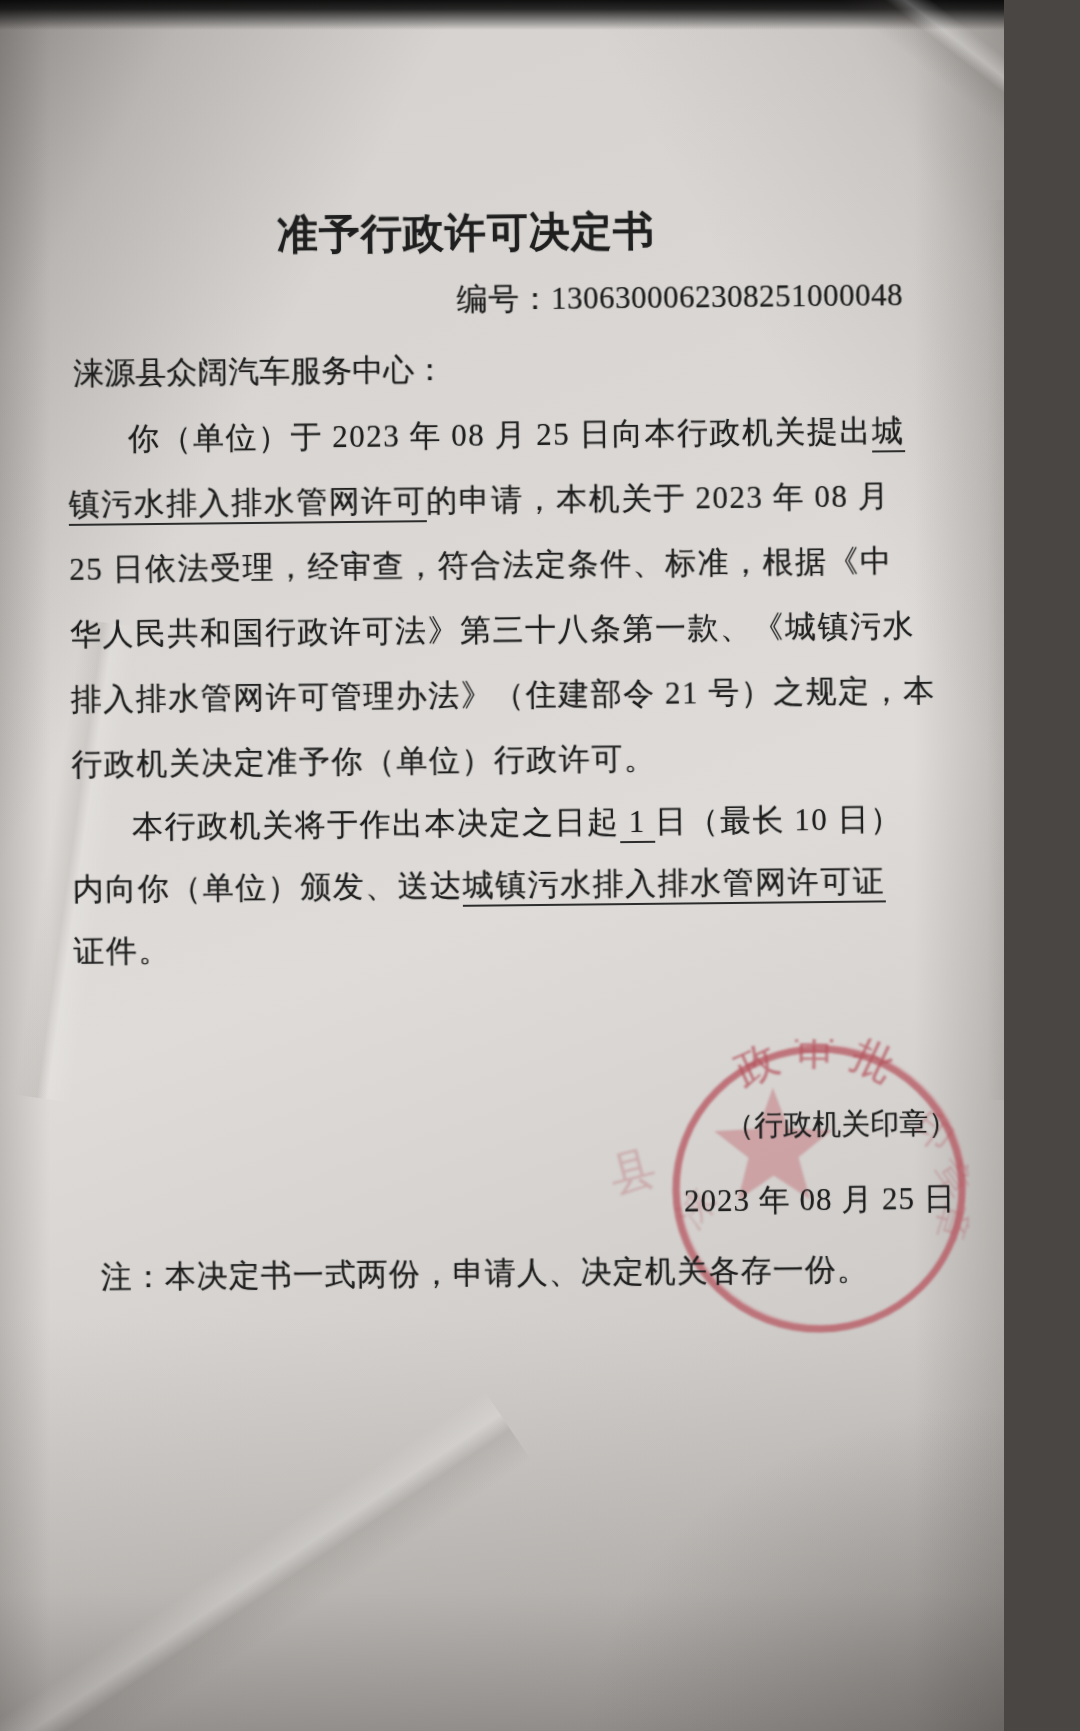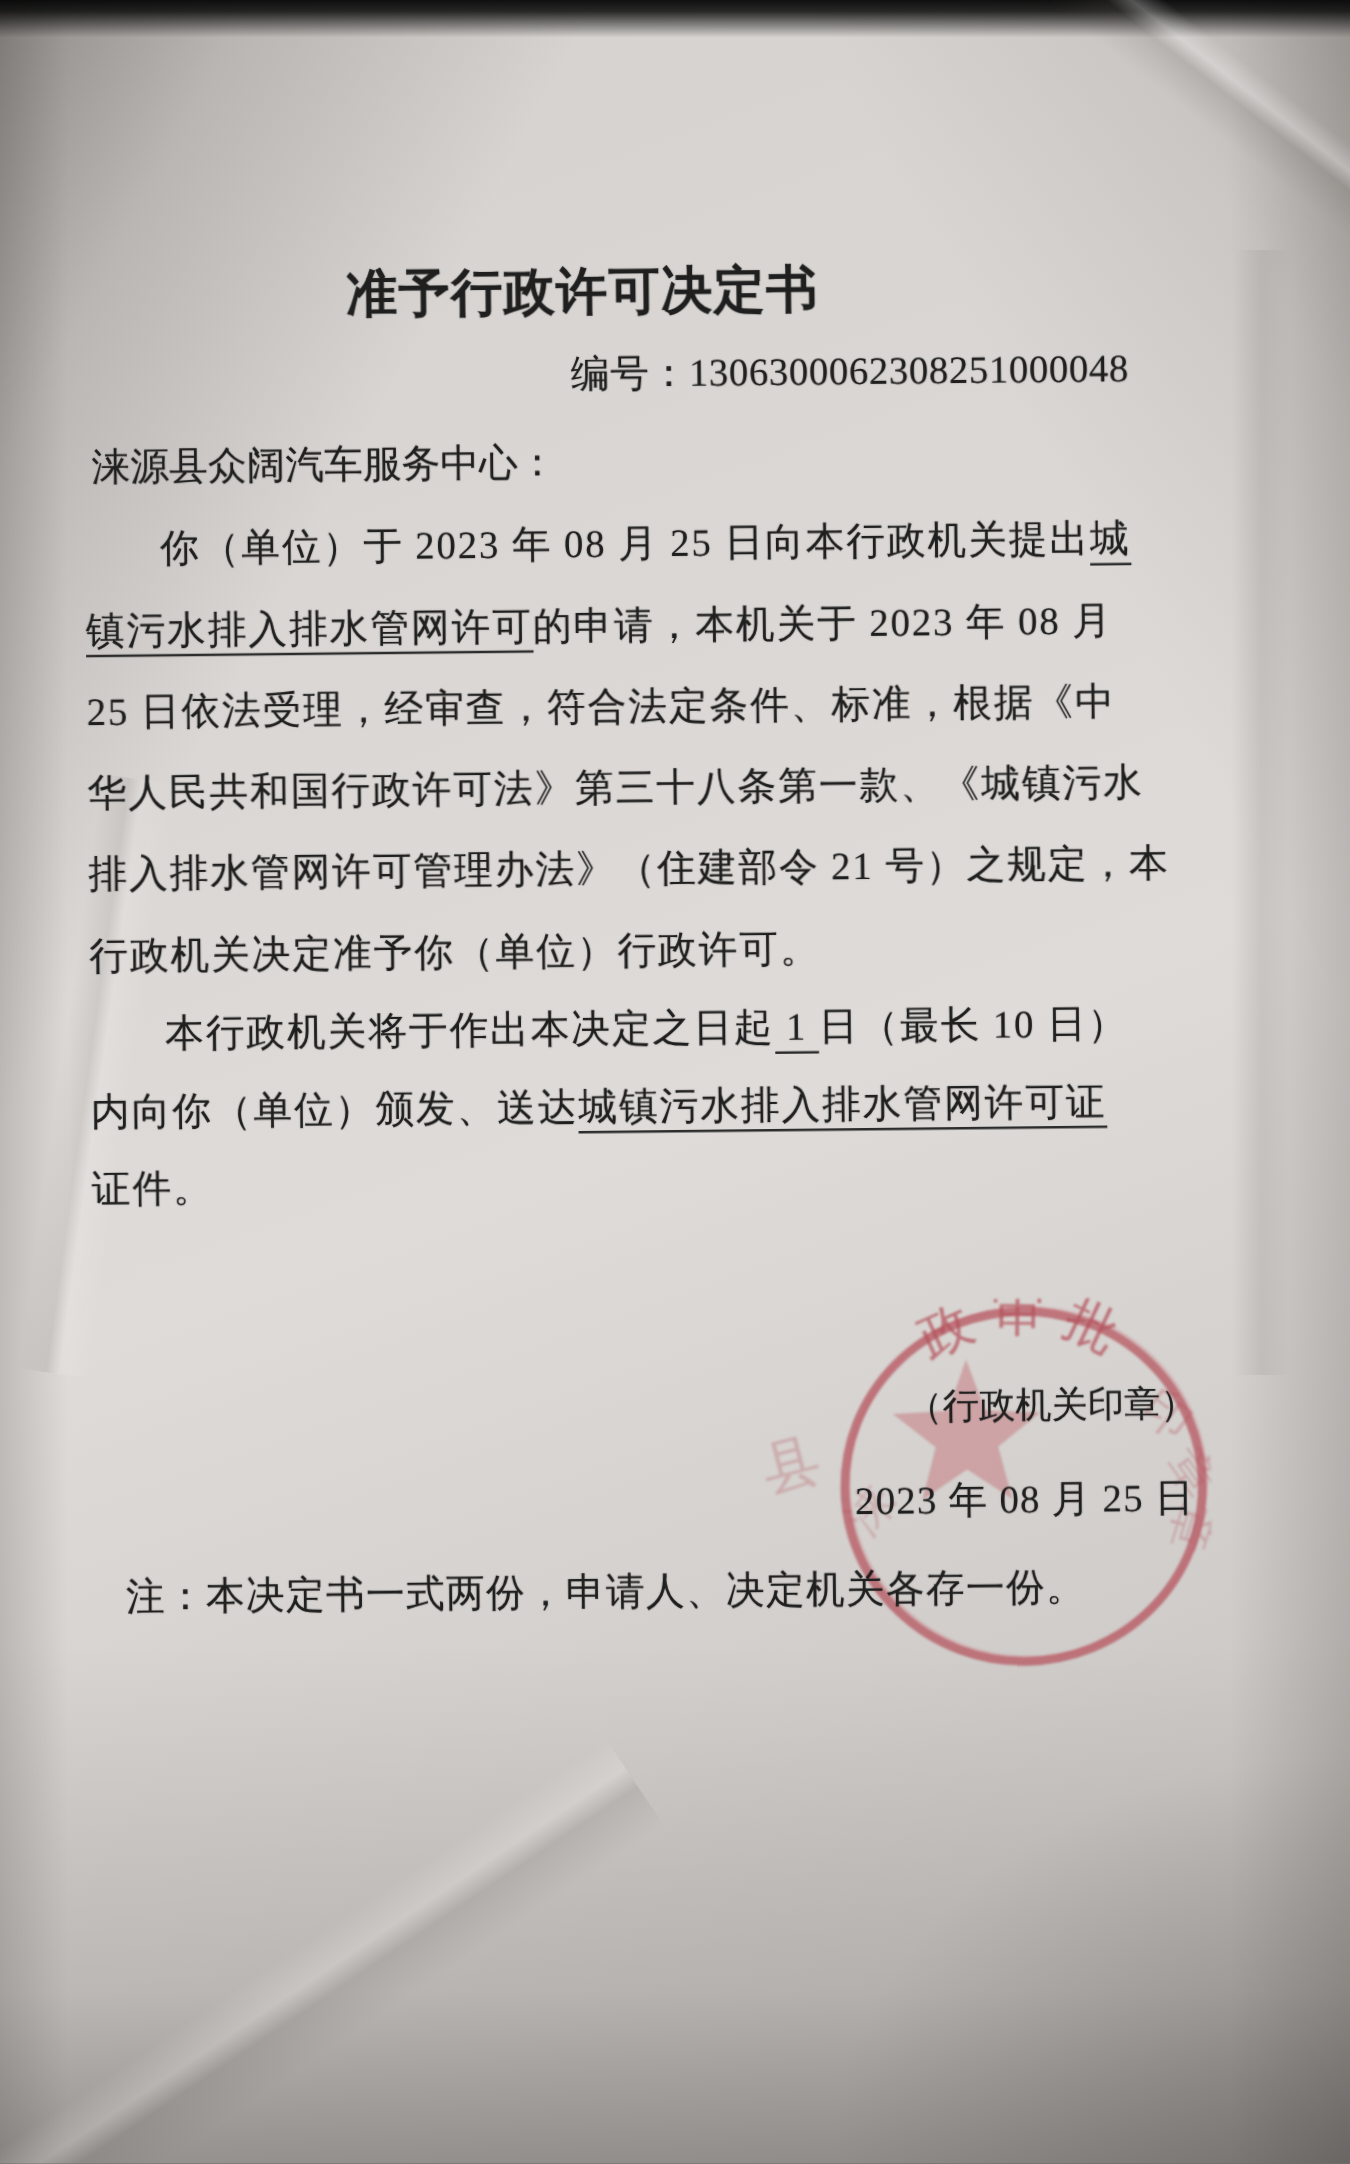--- a/index.html
+++ b/index.html
@@ -1,17 +1,17 @@
 <!DOCTYPE html>
 <html><head>
 <meta charset="utf-8">
 <style>
   html,body{margin:0;padding:0;background:#494643;}
   .photo{
-    position:relative;width:1080px;height:1731px;overflow:hidden;
+    position:relative;width:1004px;height:1731px;overflow:hidden;
     font-family:"Liberation Serif","DejaVu Serif",serif;color:#1f1f1f;
     background:
       linear-gradient(to bottom, rgba(5,5,5,.95) 0px, rgba(10,10,10,.85) 9px, rgba(20,20,20,0) 30px),
       linear-gradient(118deg, rgba(55,50,47,.45) 0%, rgba(55,50,47,.18) 10%, rgba(0,0,0,0) 24%),
       linear-gradient(242deg, rgba(75,70,66,.30) 0%, rgba(75,70,66,.10) 9%, rgba(0,0,0,0) 22%),
       linear-gradient(to bottom, rgba(0,0,0,0) 76%, rgba(95,90,85,.18) 92%, rgba(62,58,55,.38) 100%),
       linear-gradient(to right, rgba(0,0,0,0) 91%, rgba(90,86,82,.25) 100%),
       linear-gradient(to right, rgba(80,75,71,.22) 0%, rgba(0,0,0,0) 5%),
       linear-gradient(160deg, #d4d1ce 0%, #dad7d4 32%, #dedbd8 52%, #d0cdca 76%, #bcb9b6 100%);
   }

